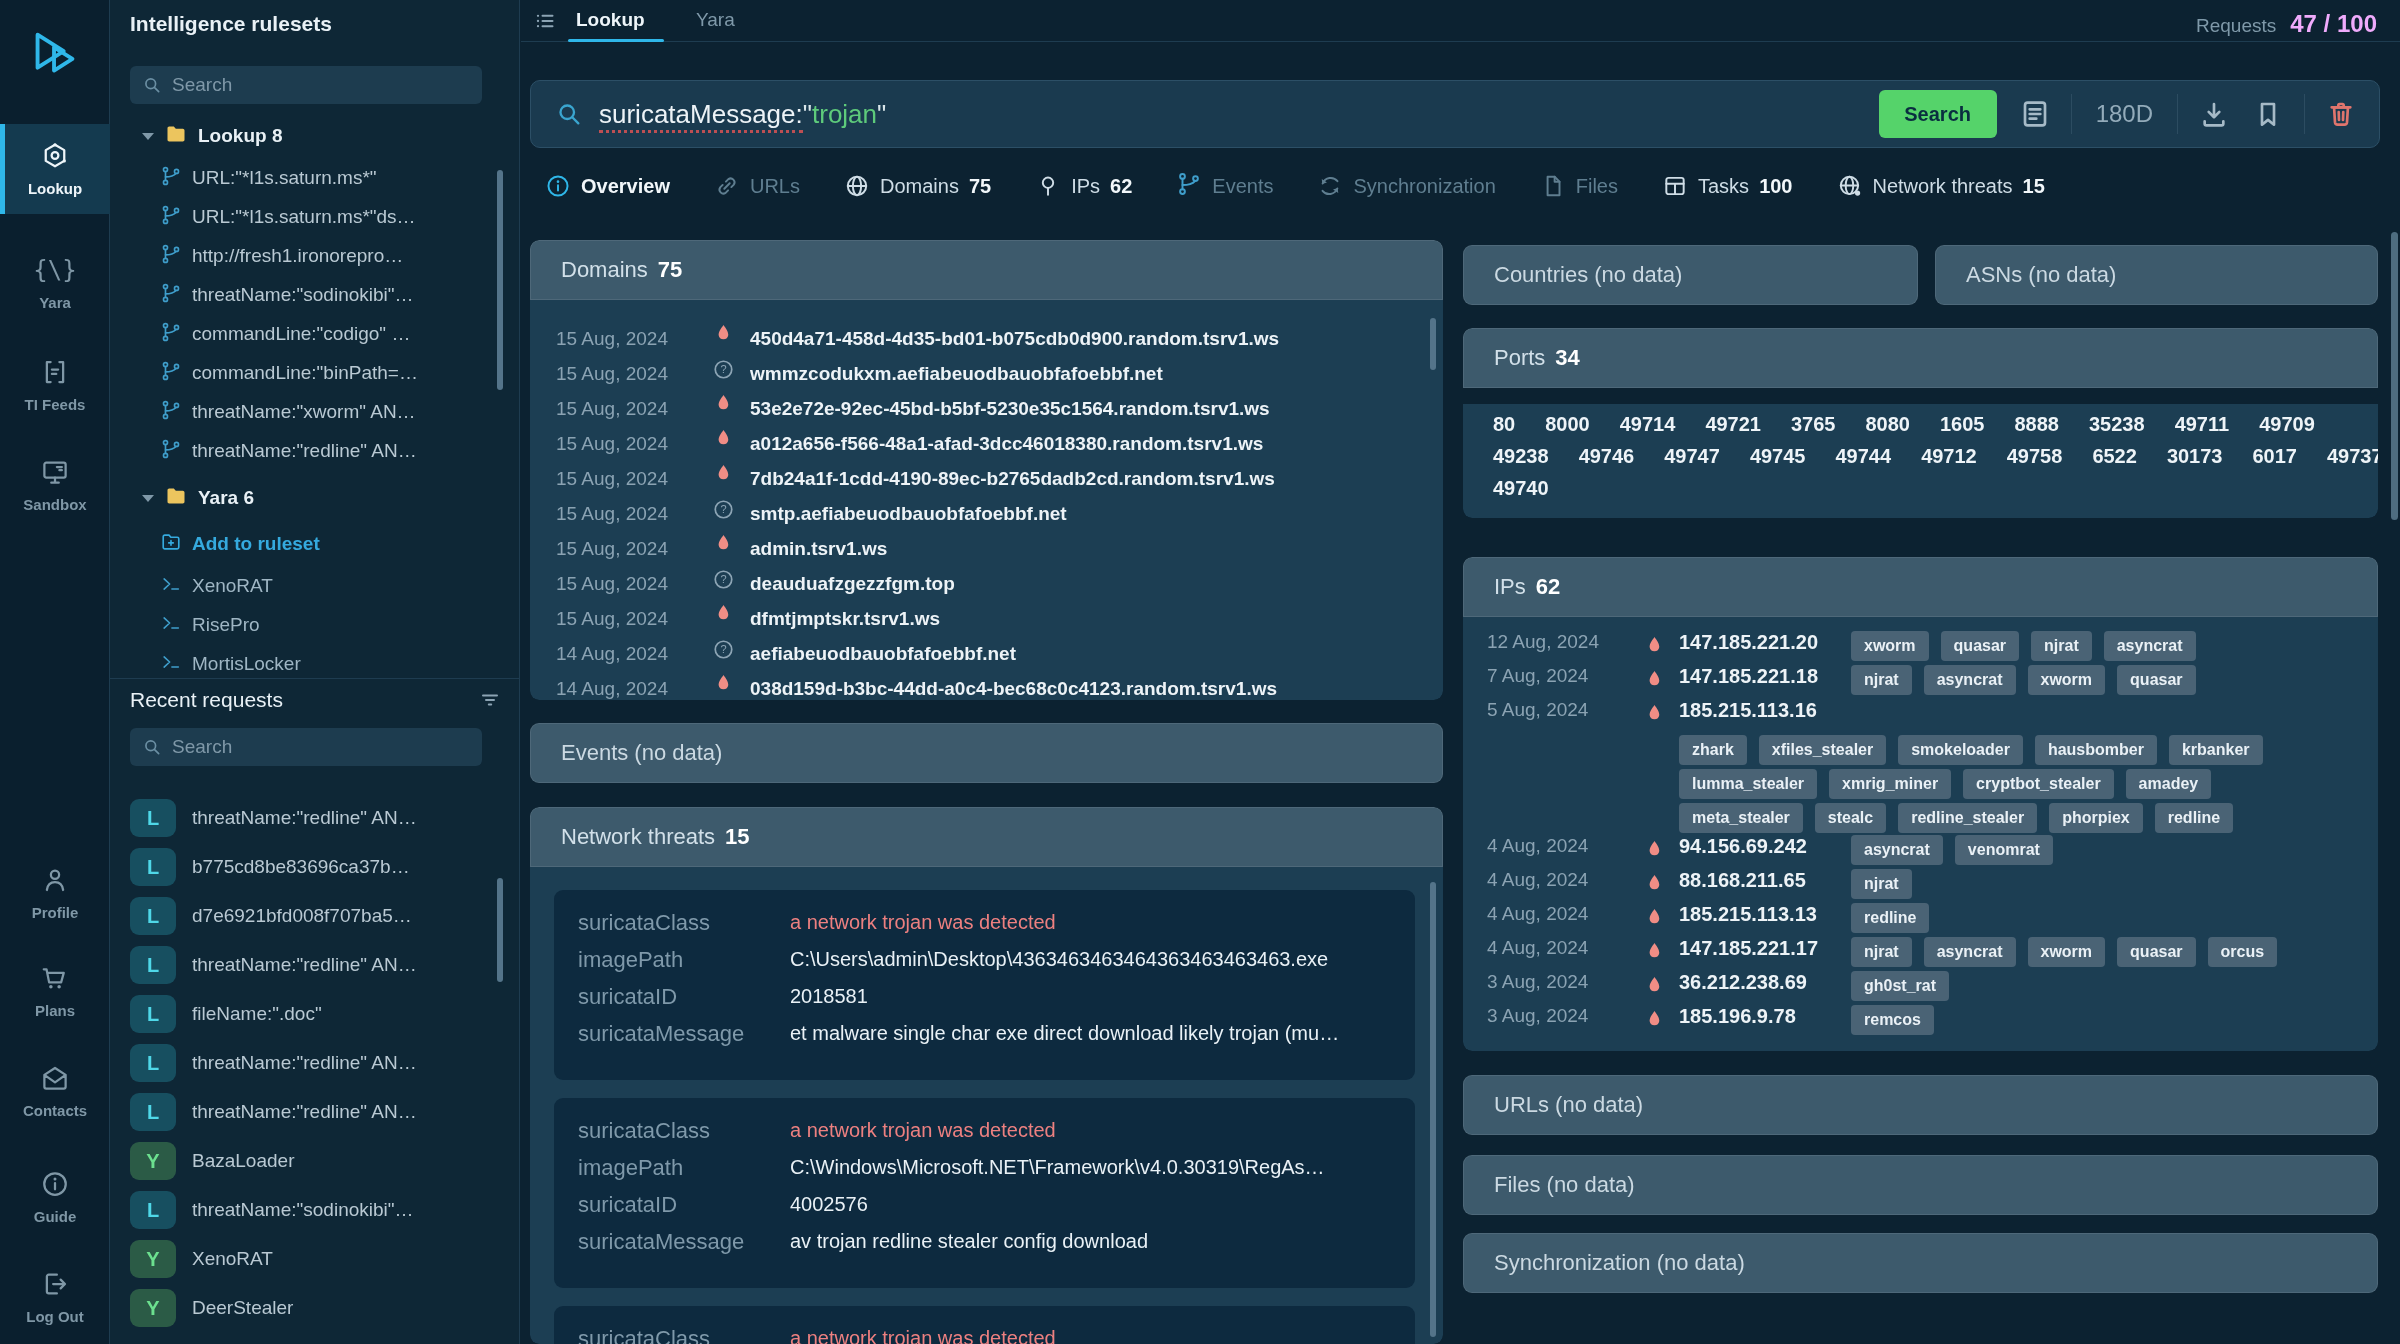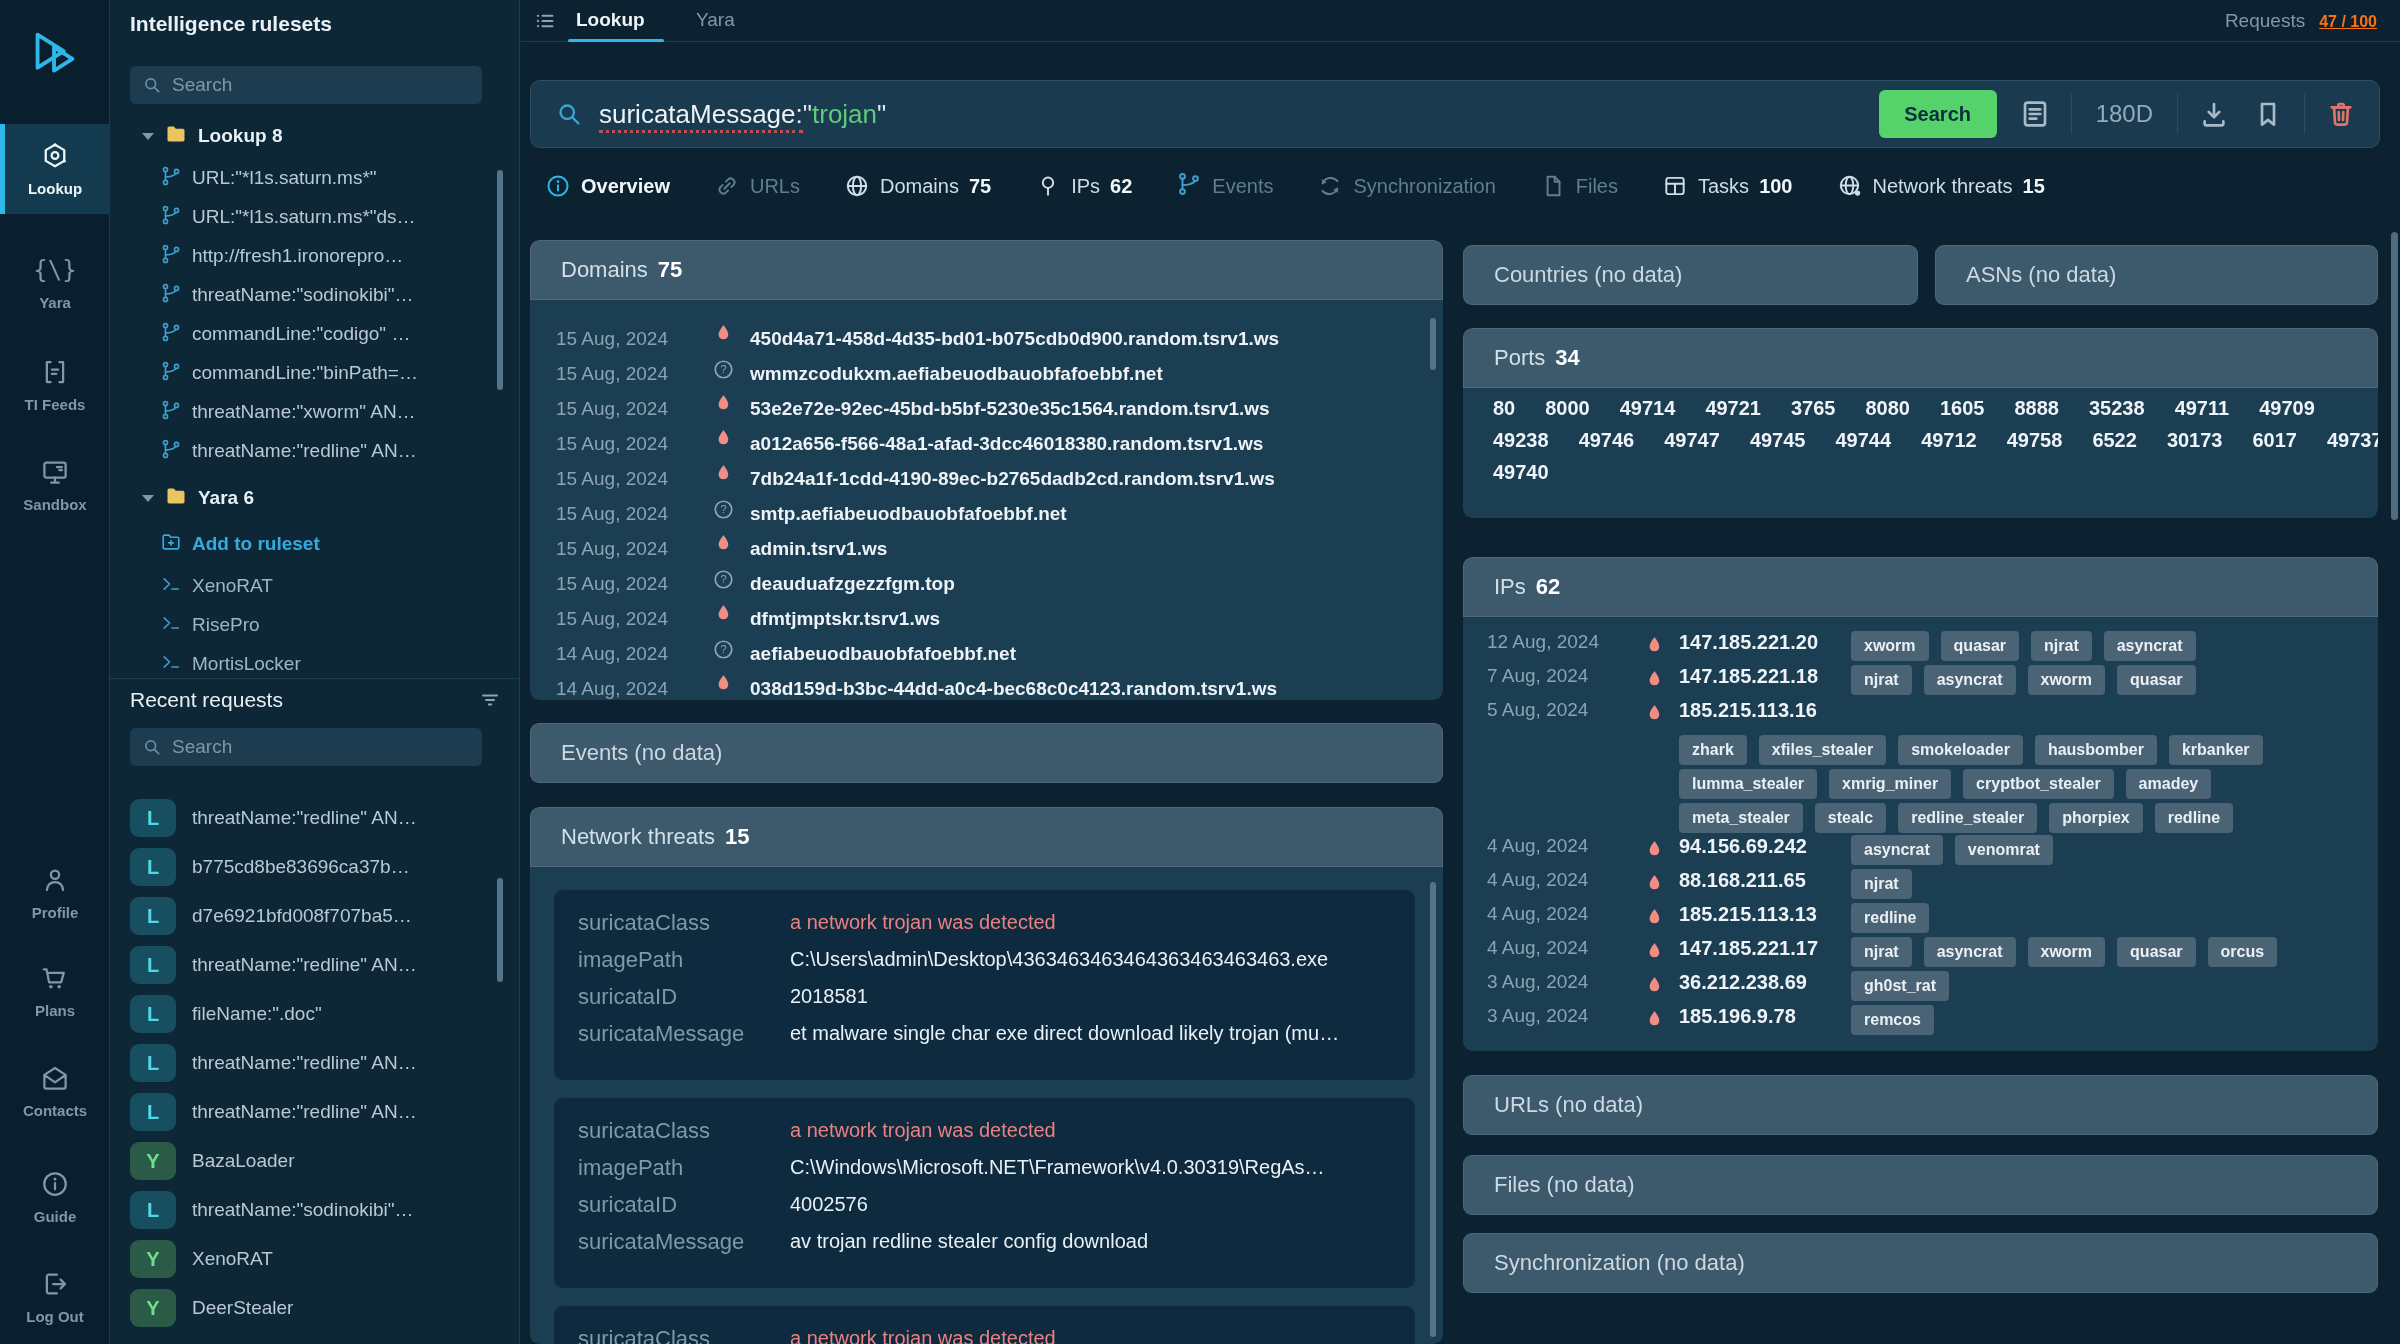--- a/index.html
+++ b/index.html
@@ -41,21 +41,21 @@
   .recent-item .rlabel { font-size:19px; color:#b9c9d3; }
   .thumb { position:absolute; width:6px; border-radius:3px; background:#54748a; }
 
   
   .topbar { position:absolute; left:521px; top:0; width:1879px; height:42px; border-bottom:1px solid #1e3c50; }
   .tb-menu { position:absolute; left:12px; top:9px; width:24px; height:24px; color:#8ca4b4; cursor:pointer; }
   .tb-tab { position:absolute; top:9px; font-size:19px; color:#7f99a9; cursor:pointer; }
   .tb-tab.active { color:#eef5f9; font-weight:bold; }
   .tb-underline { position:absolute; left:47px; top:39px; width:96px; height:3px; background:#2fb7e9; border-radius:2px; }
   .tb-req { position:absolute; right:23px; top:10px; font-size:19px; color:#7f99a9; }
-  .tb-req b { color:#f97316; font-size:16px; margin-left:14px;text-decoration:underline; }
+  .tb-req b { color:#f0abfc; font-size:24px; margin-left:14px; }
 
   
   .searchbar { position:absolute; left:530px; top:80px; width:1850px; height:68px; background:#1a3a4f; border:1px solid #2c4f66; border-radius:10px; display:flex; align-items:center; padding:0 22px 0 24px; }
   .searchbar .mag { width:28px; height:28px; color:#3aa5cf; }
   .q-text { margin-left:16px; font-size:26px; color:#edf3f7; white-space:nowrap; cursor:text; }
   .q-key { border-bottom:3px dotted rgba(218,84,84,.85); padding-bottom:1px; }
   .q-quote { color:#d9e6ea; }
   .q-val { color:#5ecb7b; }
   .sb-spacer { flex:1; }
   .btn-search { width:118px; height:48px; background:#55d36a; border:none; border-radius:6px; font-family:inherit; font-size:20px; font-weight:bold; color:#0a2e40; cursor:pointer; margin-right:22px; }
@@ -90,21 +90,21 @@
   .risk { width:38px; display:flex; align-items:center; }
   .risk svg { width:23px; height:23px; }
   .dom-name { font-size:19px; font-weight:bold; color:#edf3f7; white-space:nowrap; }
 
   .tcard { position:absolute; left:24px; width:861px; height:190px; background:#0d2a3f; border-radius:9px; padding:14px 24px 0 24px; }
   .crow { display:flex; height:37px; align-items:center; }
   .ckey { width:212px; font-size:22px; color:#7f99aa; }
   .cval { flex:1; font-size:20px; color:#e9f1f6; white-space:nowrap; overflow:hidden; }
   .cval.alert { color:#ed8080; }
 
-  .ports-body { padding:4px 8px 0 30px; }
+  .ports-body { padding:4px 8px 0 30px;margin-top:16px; }
   .ports-line { height:32px; display:flex; align-items:center; }
   .port { font-size:20px; font-weight:bold; color:#eef4f8; margin-right:30px; }
 
   .ips-row { display:flex; height:34px; padding-left:24px; cursor:pointer; }
   .ip-date { width:156px; font-size:19px; color:#8ba3b3; }
   .ip-flame { width:36px; display:flex; align-items:center; }
   .ip-flame svg { width:23px; height:23px; }
   .ip-addr { width:172px; font-size:20px; font-weight:bold; color:#edf3f7; }
   .tags { display:flex; gap:12px; }
   .tag { height:30px; padding:0 13px; background:#4a6375; border-radius:4px; display:flex; align-items:center; font-size:16px; font-weight:bold; color:#eaf1f6; cursor:pointer; }

